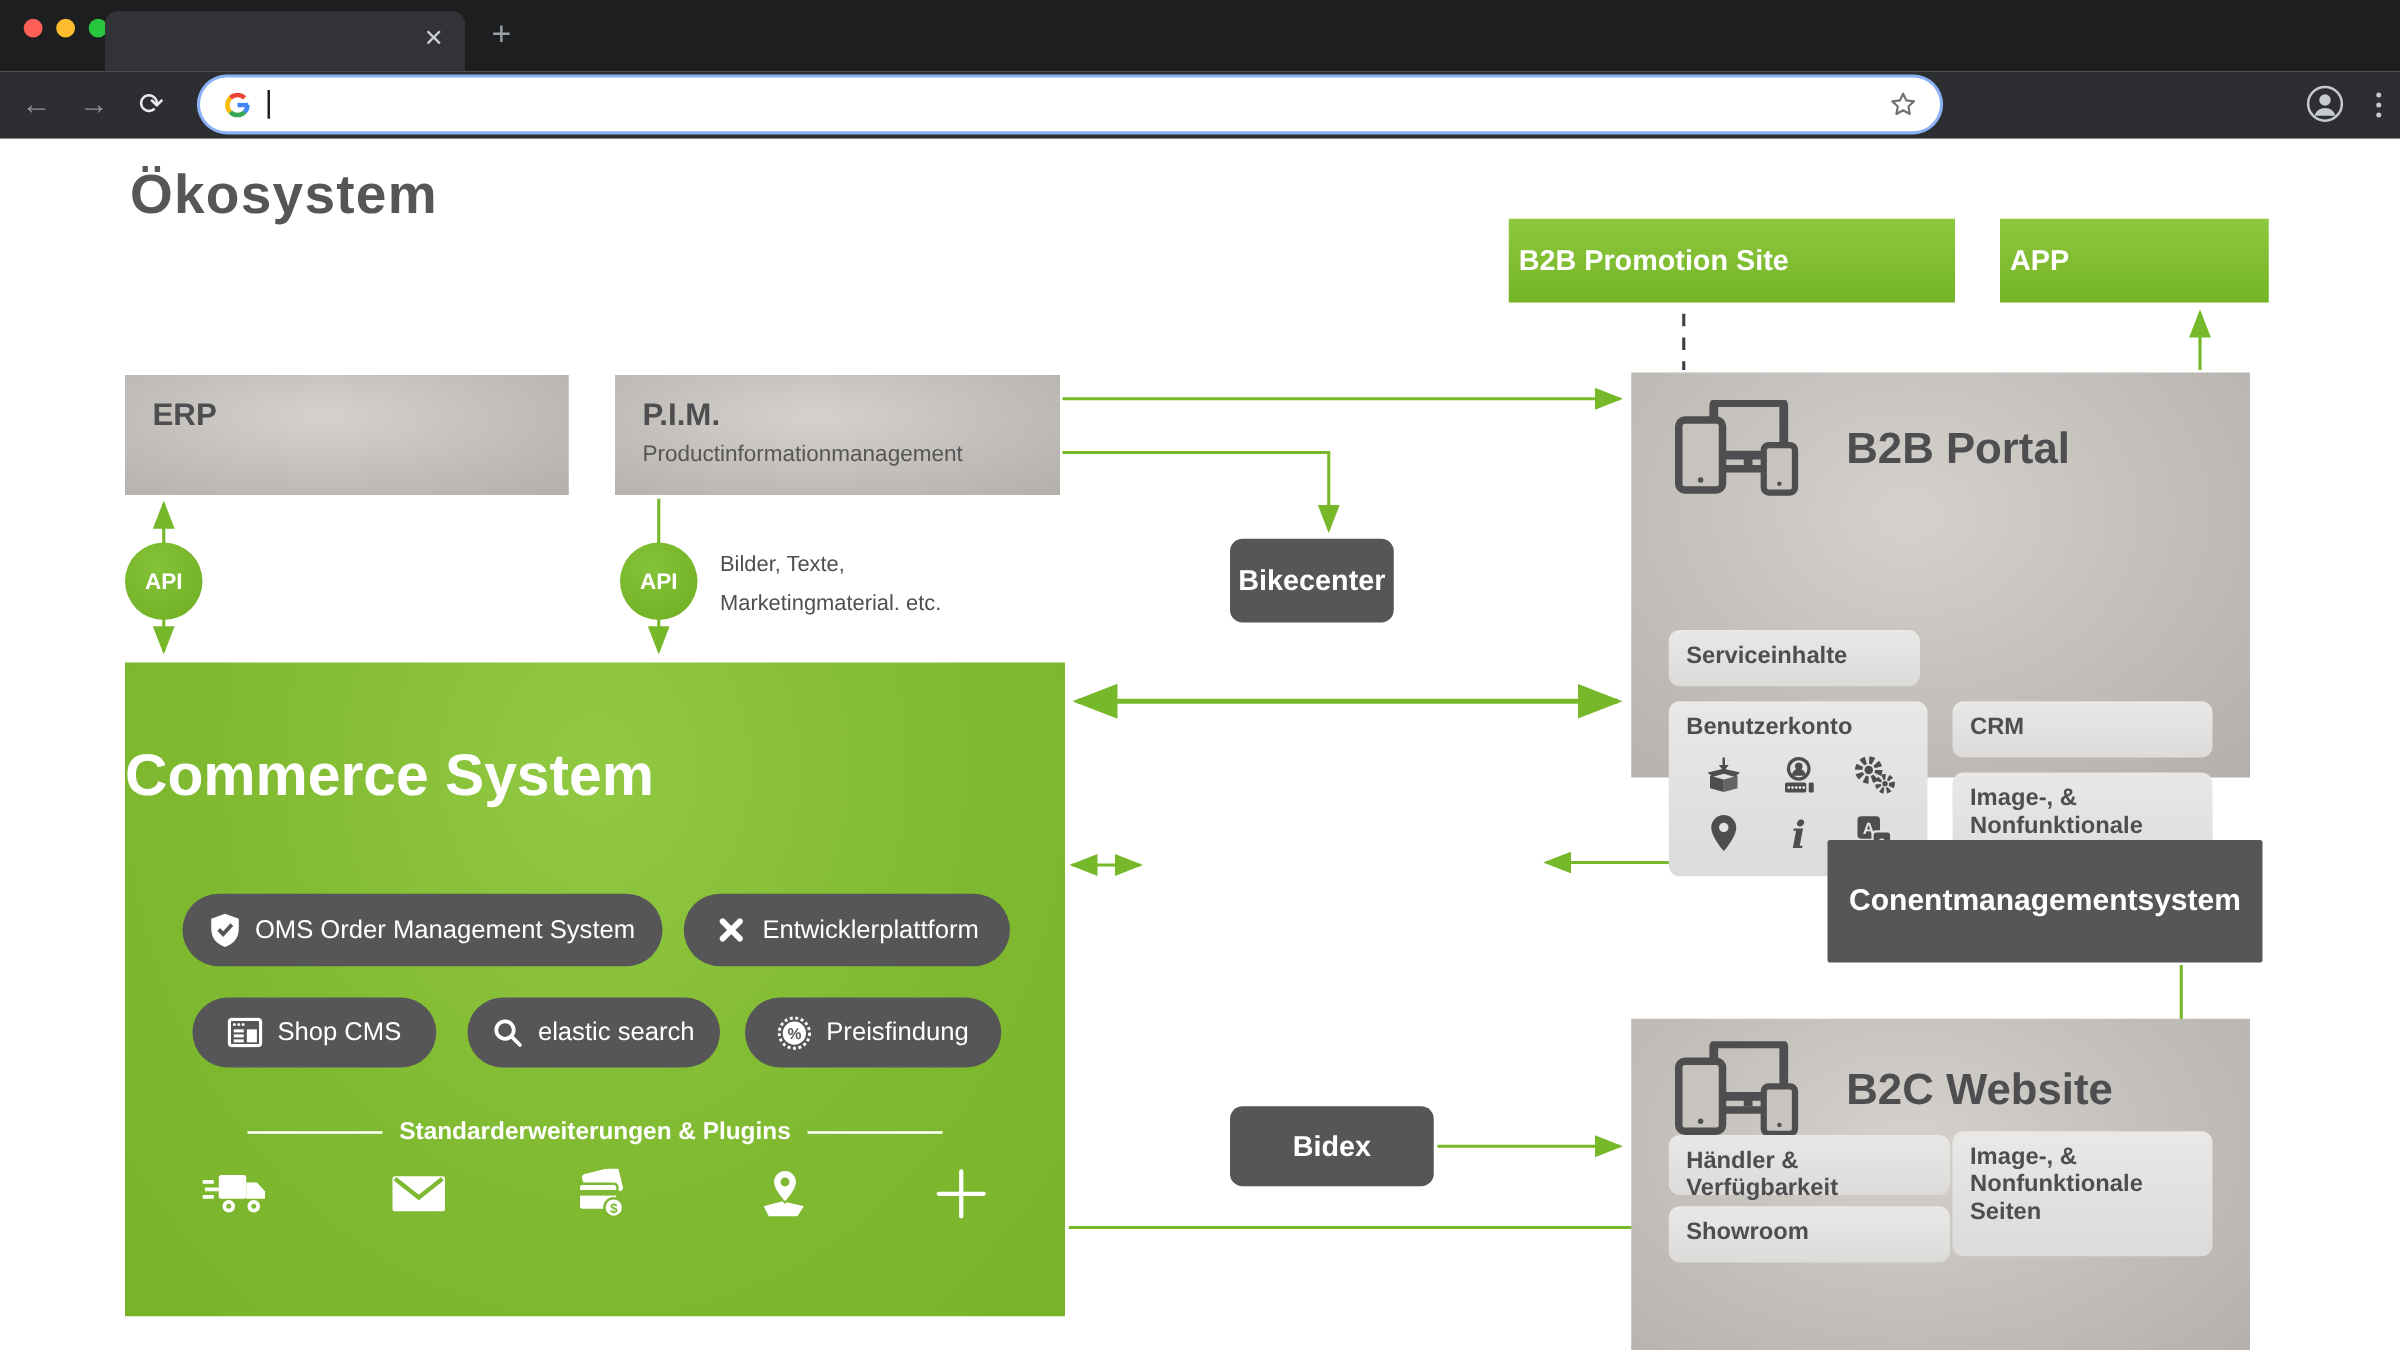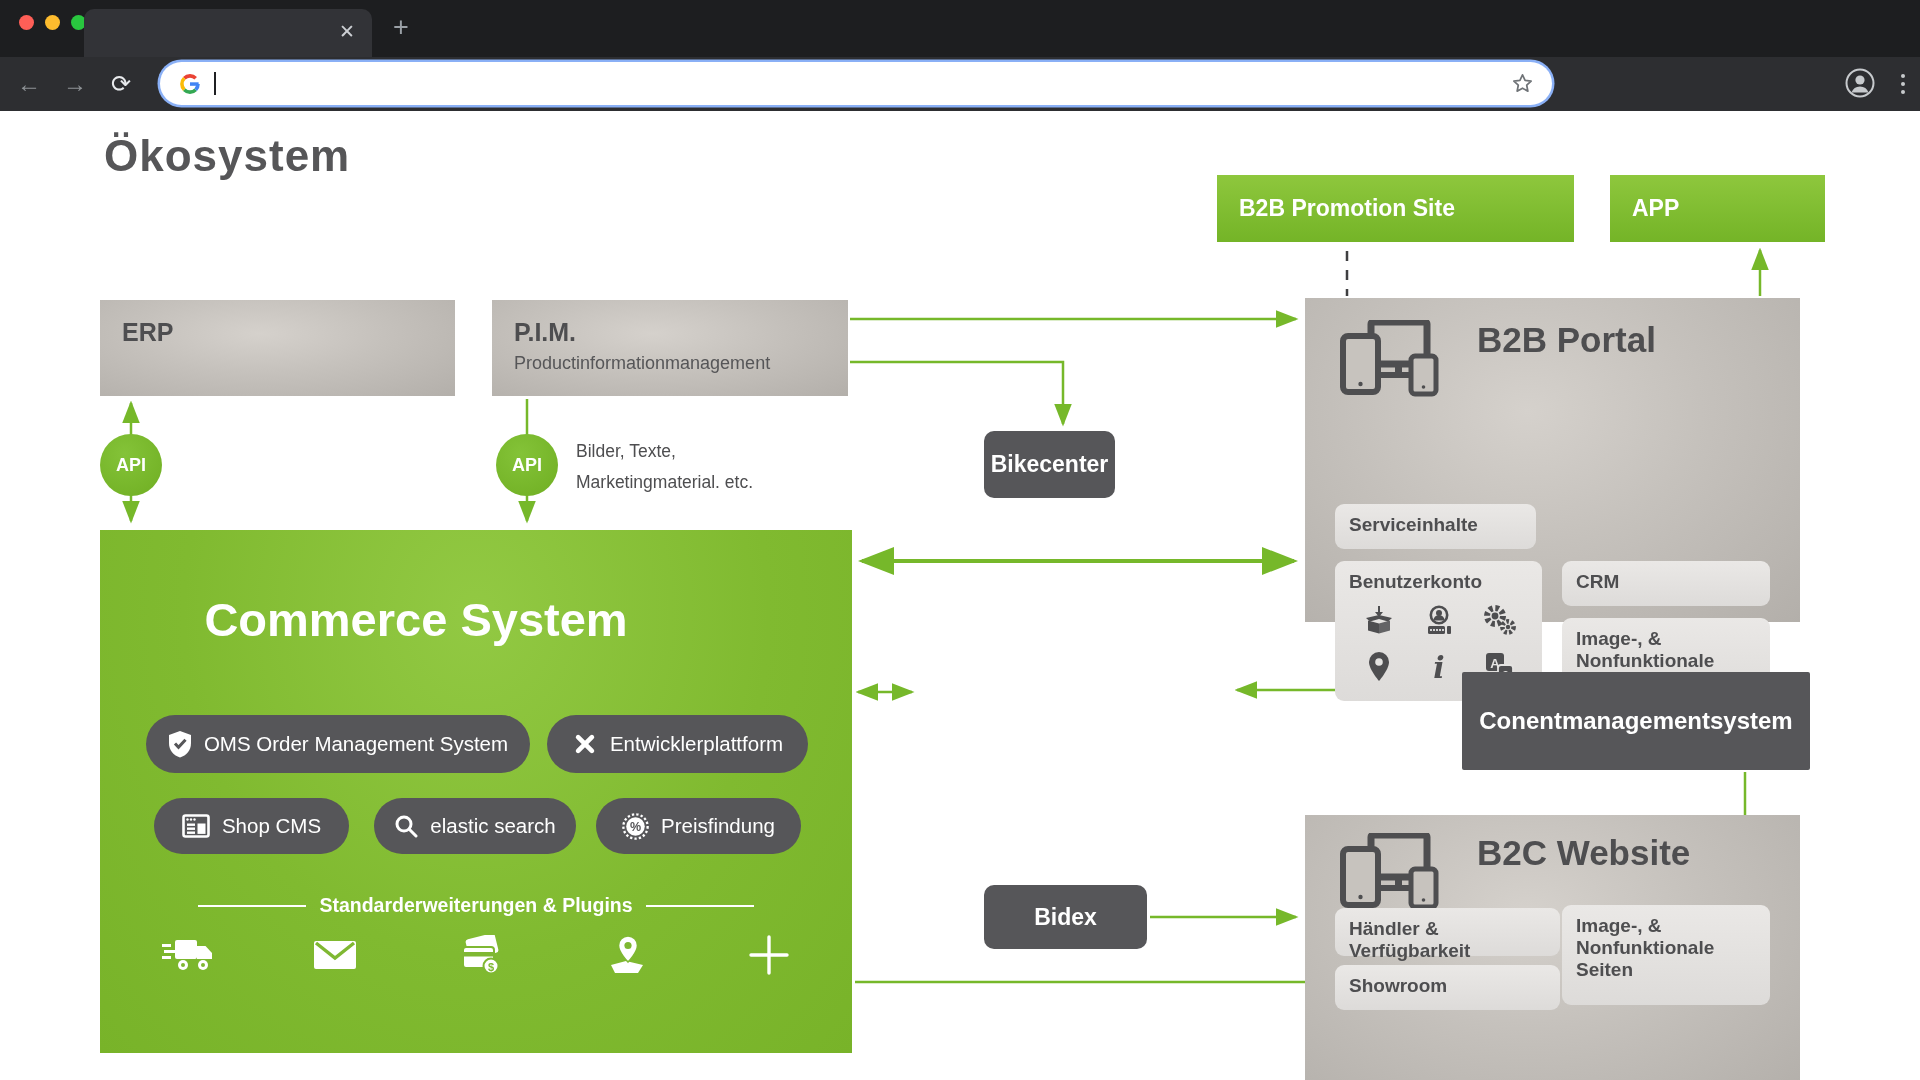--- a/index.html
+++ b/index.html
@@ -34,21 +34,21 @@
   .pim { left:492px; top:189px; width:356px; height:96px; padding:18px 22px; }
 
   .api-circle { position:absolute; width:62px; height:62px; border-radius:50%; background:radial-gradient(circle at 40% 32%, #84c338, #6fae22); color:#fff; font-size:18px; font-weight:bold; display:flex; align-items:center; justify-content:center; }
   .api-erp-circle { left:100px; top:323px; }
   .api-pim-circle { left:496px; top:323px; }
   .api-note { position:absolute; font-size:17.5px; color:#4e4e50; line-height:31px; }
   .api-note-erp { left:180px; top:324px; }
   .api-note-pim { left:576px; top:325px; }
 
   .commerce { position:absolute; left:100px; top:419px; width:752px; height:523px; background:radial-gradient(ellipse at 50% 16%, #92c943 0%, #80ba30 55%, #78b329 100%); }
-  .commerce-title { position:absolute; left:0; top:62px; width:620px; text-align:center; color:#fff; font-size:47px; font-weight:bold;padding-left:12px; }
+  .commerce-title { position:absolute; left:0; top:62px; width:620px; color:#fff; font-size:47px; font-weight:bold; }
   .pill { position:absolute; background:#565659; border-radius:29px; color:#fff; display:flex; align-items:center; justify-content:center; gap:12px; font-size:20.5px; }
   .pill-oms { left:46px; top:185px; width:384px; height:58px; }
   .pill-dev { left:447px; top:185px; width:261px; height:58px; }
   .pill-cms { left:54px; top:268px; width:195px; height:56px; }
   .pill-search { left:274px; top:268px; width:202px; height:56px; }
   .pill-price { left:496px; top:268px; width:205px; height:56px; }
   .plugins-head { position:absolute; left:98px; top:294px; width:556px; display:flex; align-items:center; gap:13px; color:#fff; top:364px; }
   .plugins-head .rule { flex:1; height:2px; background:#fff; }
   .plugins-head .plugins-title { font-size:19.5px; font-weight:bold; white-space:nowrap;text-align:center; }
   .plugins-icons { position:absolute; left:62px; top:404px; width:628px; display:flex; justify-content:space-between; align-items:center; color:#fff; }
@@ -60,26 +60,26 @@
 
   .message-center { left:918px; top:543px; width:310px; height:211px; padding:16px 22px; }
   .mc-title { font-size:26px; font-weight:bold; color:#4e4e50; }
   .mc-sub { font-size:19px; color:#565658; margin-top:3px; }
   .mc-lines { margin-top:24px; color:#565658; }
   .mc-line { font-size:18.5px; line-height:26px; }
   .mc-line-small { font-size:15.5px; line-height:26px; }
 
   .portal { left:1305px; top:187px; width:495px; height:324px; }
   .b2c { left:1305px; top:704px; width:495px; height:280px; }
-  .panel-head { position:absolute; display:flex; align-items:flex-start; gap:36px; }
+  .panel-head { position:absolute; display:flex; align-items:center; gap:36px; }
   .panel-title { font-size:35px; font-weight:bold; color:#4e4e50; }
   .subbox { position:absolute; background:linear-gradient(180deg,#eae8e6,#dddbd9); border-radius:9px; color:#4e4e50; font-size:19px; font-weight:bold; padding:10px 14px; }
   .icon-grid { position:absolute; left:14px; top:44px; width:180px; display:grid; grid-template-columns:repeat(3,1fr); row-gap:14px; justify-items:center; color:#4e4e50; }
 
-  .greenbox { position:absolute; background:linear-gradient(180deg,#8ec73d 0%,#74b427 100%); color:#fff; font-weight:bold; display:flex; align-items:center; padding-left:22px; font-size:23px;margin-left:10px; }
+  .greenbox { position:absolute; background:linear-gradient(180deg,#8ec73d 0%,#74b427 100%); color:#fff; font-weight:bold; display:flex; align-items:center; padding-left:8px; font-size:23px; }
   .promo { left:1207px; top:64px; width:357px; height:67px; }
   .appbox { left:1600px; top:64px; width:215px; height:67px; }
 
   .connectors { position:absolute; left:0; top:0; width:1920px; height:969px; pointer-events:none; }
 
   svg { display:block; }
 </style>
 </head>
 <body>
 

